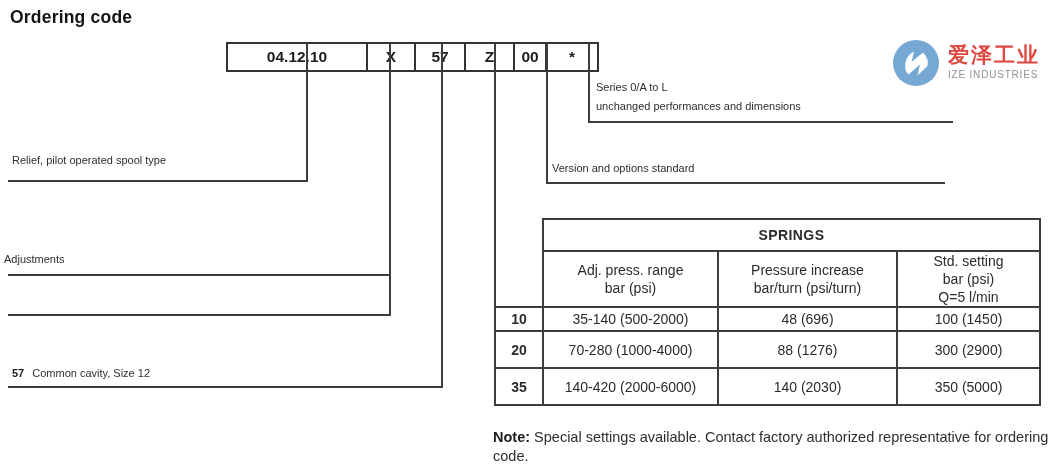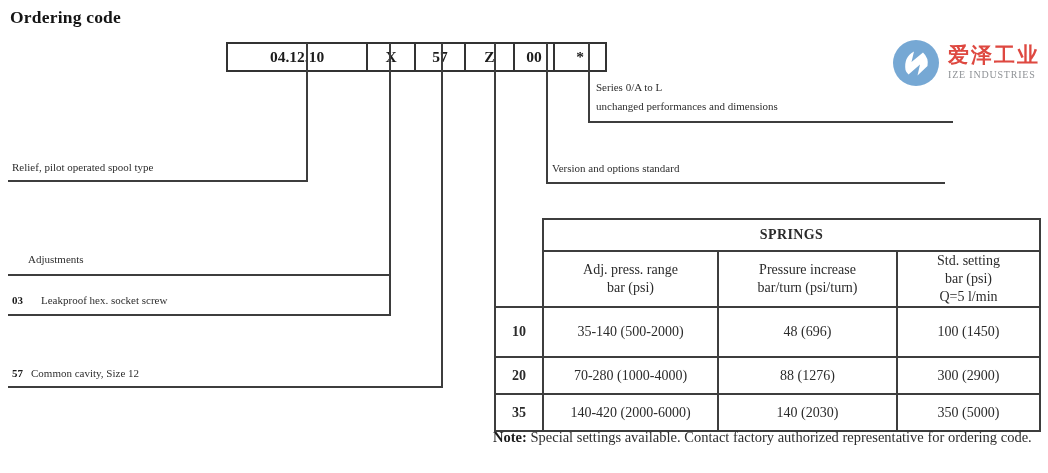--- a/index.html
+++ b/index.html
@@ -1,25 +1,25 @@
 <!DOCTYPE html>
 <html><head>
 <meta charset="utf-8">
 <style>
   html,body{margin:0;padding:0;background:#ffffff;}
   .page{
     position:relative;width:1048px;height:473px;background:#ffffff;
-    font-family:Liberation Serif, serif;color:#2b2b2b;overflow:hidden;
+    font-family:Liberation Sans, sans-serif;color:#2b2b2b;overflow:hidden;
   }
   .title{position:absolute;left:10px;top:7px;font-size:17.5px;font-weight:bold;color:#141414;letter-spacing:.2px;}
   
   .codebox{position:absolute;left:226px;top:13px;height:30px;display:flex;border:2px solid #333;box-sizing:border-box;background:#fff;margin-top:29px;}
   .codeseg{display:flex;align-items:center;justify-content:center;font-weight:bold;font-size:15.5px;color:#1c1c1c;border-right:2px solid #333;box-sizing:border-box;}
   .codeseg:last-child{border-right:none;}
-  .w1{width:140px}.w2{width:48px}.w3{width:50px}.w4{width:49px}.w5{width:40px}.w6{width:50px}
+  .w1{width:140px}.w2{width:48px}.w3{width:50px}.w4{width:49px}.w5{width:32px}.w6{width:50px}
   
   .vline{position:absolute;width:2px;background:#3d3d3d;}
   .hline{position:absolute;height:2px;background:#3d3d3d;}
   
   .lbl{position:absolute;font-size:11px;color:#2e2e2e;white-space:nowrap;}
   .b{font-weight:bold;color:#1c1c1c;}
   .gap-wide{display:inline-block;width:18px;}
   .gap-small{display:inline-block;width:8px;}
   
   table.springs{position:absolute;left:494px;top:218px;border-collapse:collapse;table-layout:fixed;}
@@ -72,27 +72,24 @@
 
   <div class="hline" style="left:588px;top:121px;width:365px;"></div>
   <div class="hline" style="left:8px;top:180px;width:300px;"></div>
   <div class="hline" style="left:546px;top:182px;width:399px;"></div>
   <div class="hline" style="left:8px;top:274px;width:383px;"></div>
   <div class="hline" style="left:8px;top:314px;width:383px;"></div>
   <div class="hline" style="left:8px;top:386px;width:435px;"></div>
 
   <div class="lbl" style="left:596px;top:81px;">Series 0/A to L</div>
   <div class="lbl" style="left:596px;top:100px;">unchanged performances and dimensions</div>
-  <div class="lbl" style="left:12px;top:161px;">Relief, pilot operated spool type</div>
+  <div class="lbl" style="left:12px;top:154px;">Relief, pilot operated spool type</div>
   <div class="lbl" style="left:552px;top:162px;">Version and options standard</div>
-  <div class="lbl" style="left:28px;top:253px;">Adjustments</div>
+  <div class="lbl" style="left:4px;top:253px;">Adjustments</div>
 
-  <div class="lbl" style="left:12px;top:294px;">
-    <span class="b">03</span><span class="gap-wide"></span><span>Leakproof hex. socket screw</span>
-  </div>
 
   <div class="lbl" style="left:12px;top:367px;">
     <span class="b">57</span><span class="gap-small"></span><span>Common cavity, Size 12</span>
   </div>
 
   <table class="springs">
     <colgroup>
         <col style="width:48px">
         <col style="width:175px">
         <col style="width:179px">
@@ -112,21 +109,21 @@
       <td class="colhead">
         <div>Pressure increase</div>
         <div>bar/turn (psi/turn)</div>
       </td>
       <td class="colhead">
         <div>Std. setting</div>
         <div>bar (psi)</div>
         <div>Q=5 l/min</div>
       </td>
     </tr>
-    <tr style="height:50px;margin-top:34px;">
+    <tr style="height:24px;margin-top:34px;">
       <td class="rowcode">10</td>
       <td>35-140 (500-2000)</td>
       <td>48 (696)</td>
       <td>100 (1450)</td>
     </tr>
     <tr style="height:37px;">
       <td class="rowcode">20</td>
       <td>70-280 (1000-4000)</td>
       <td>88 (1276)</td>
       <td>300 (2900)</td>

